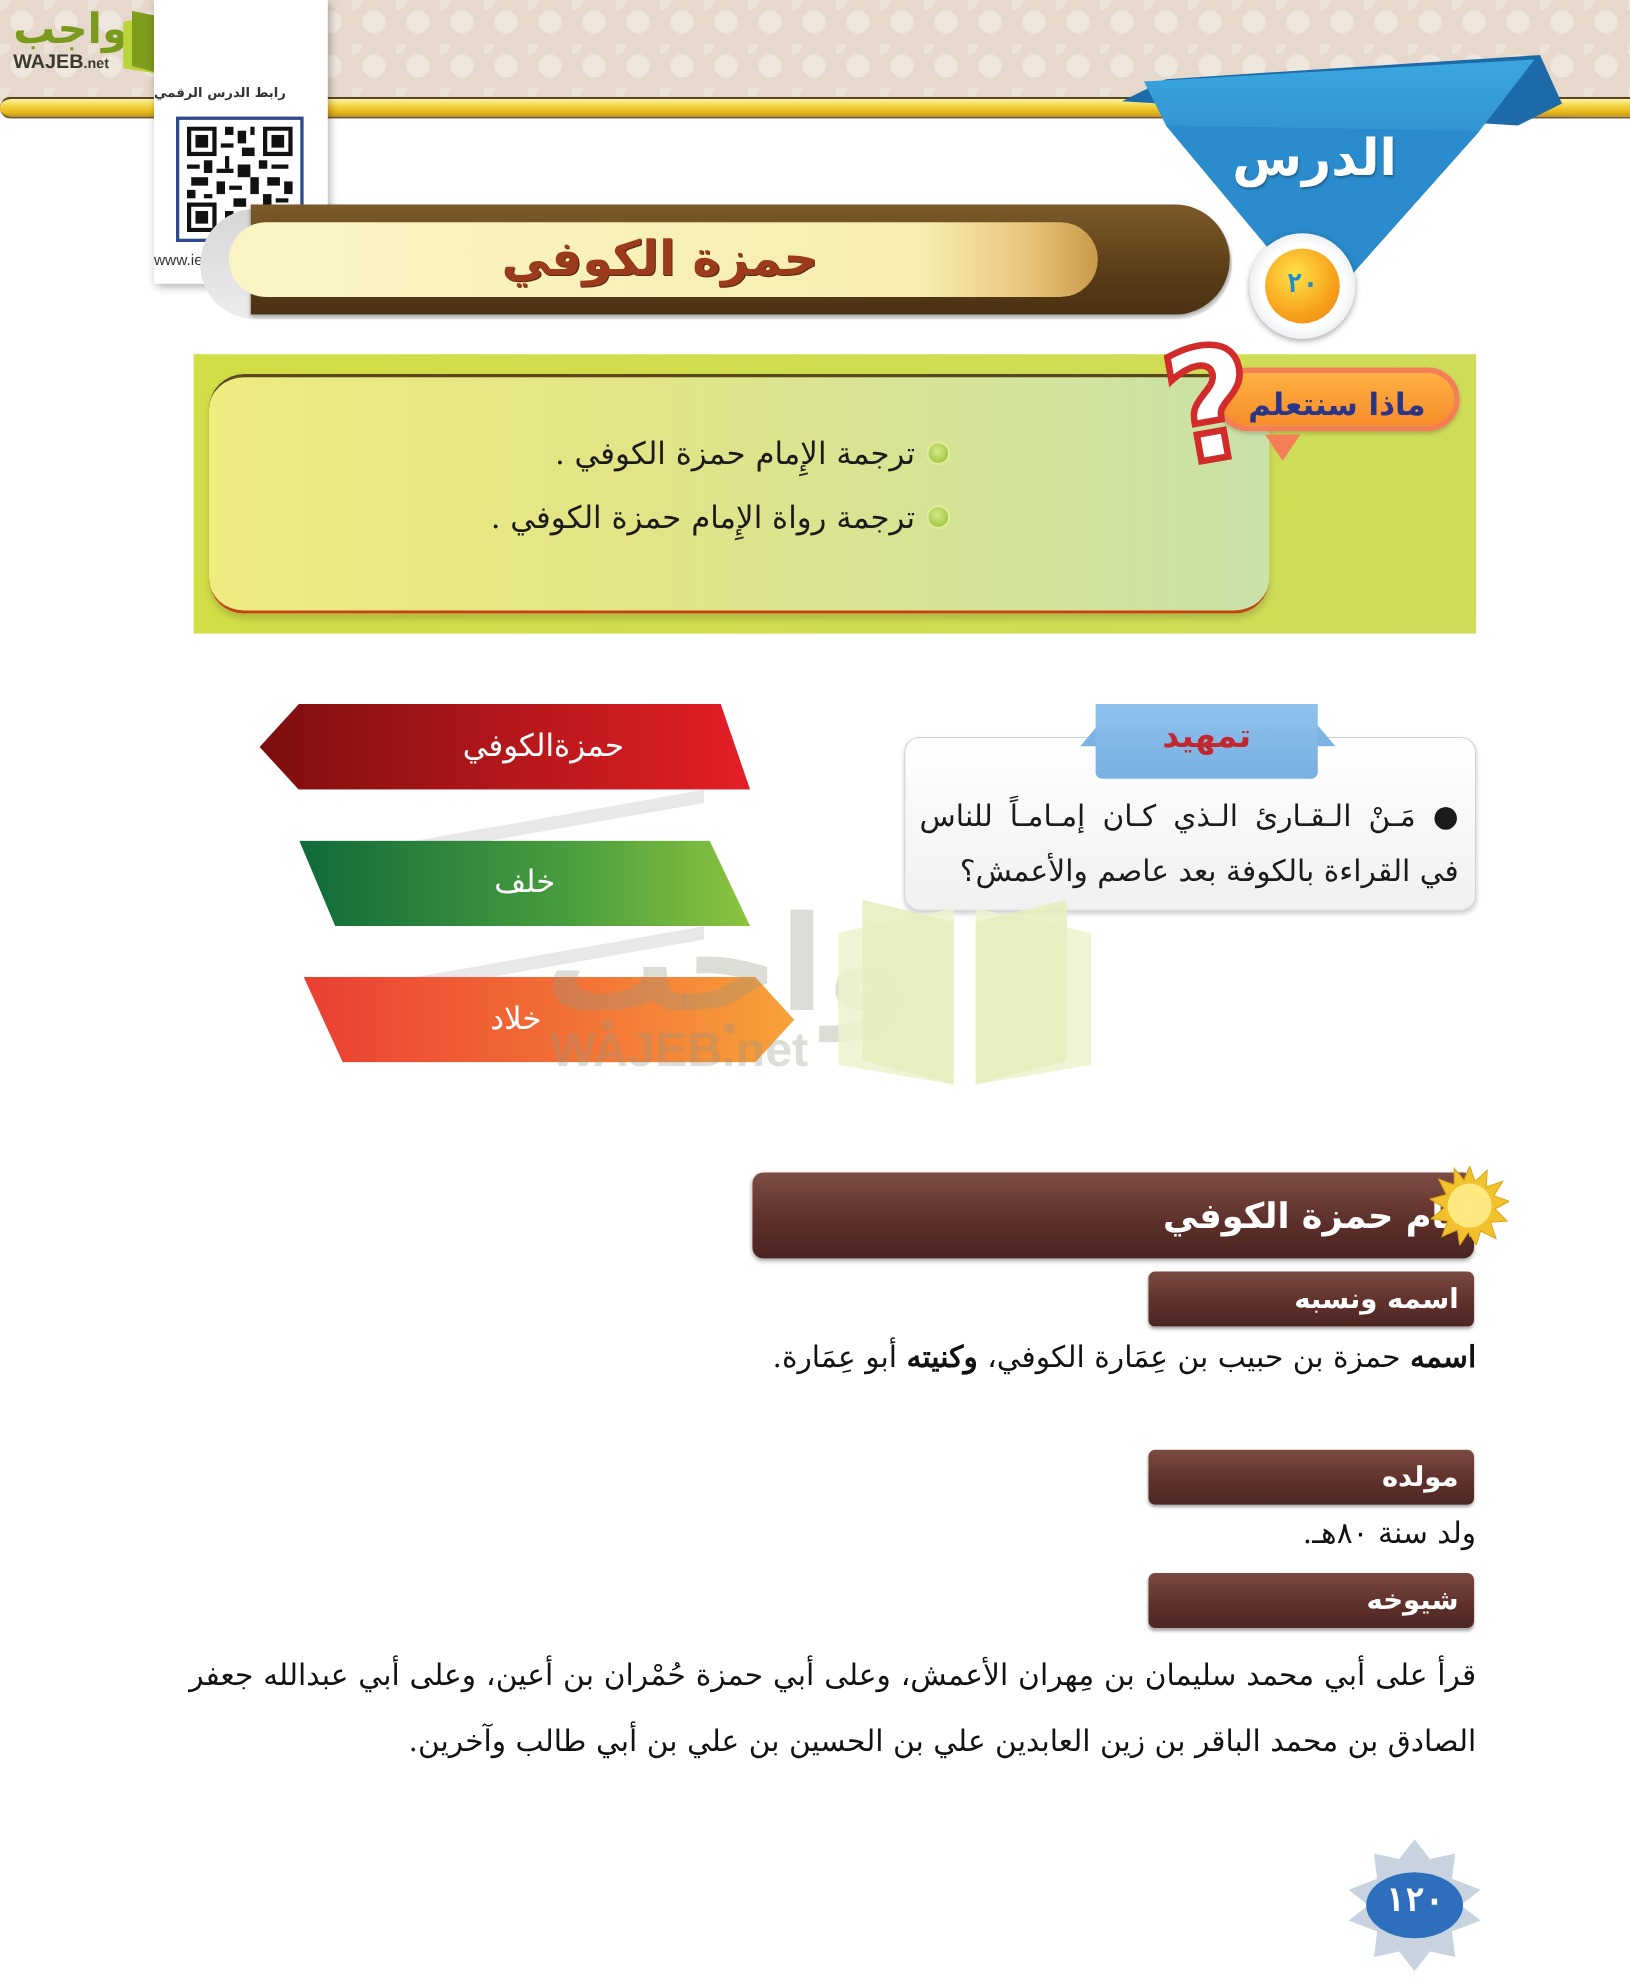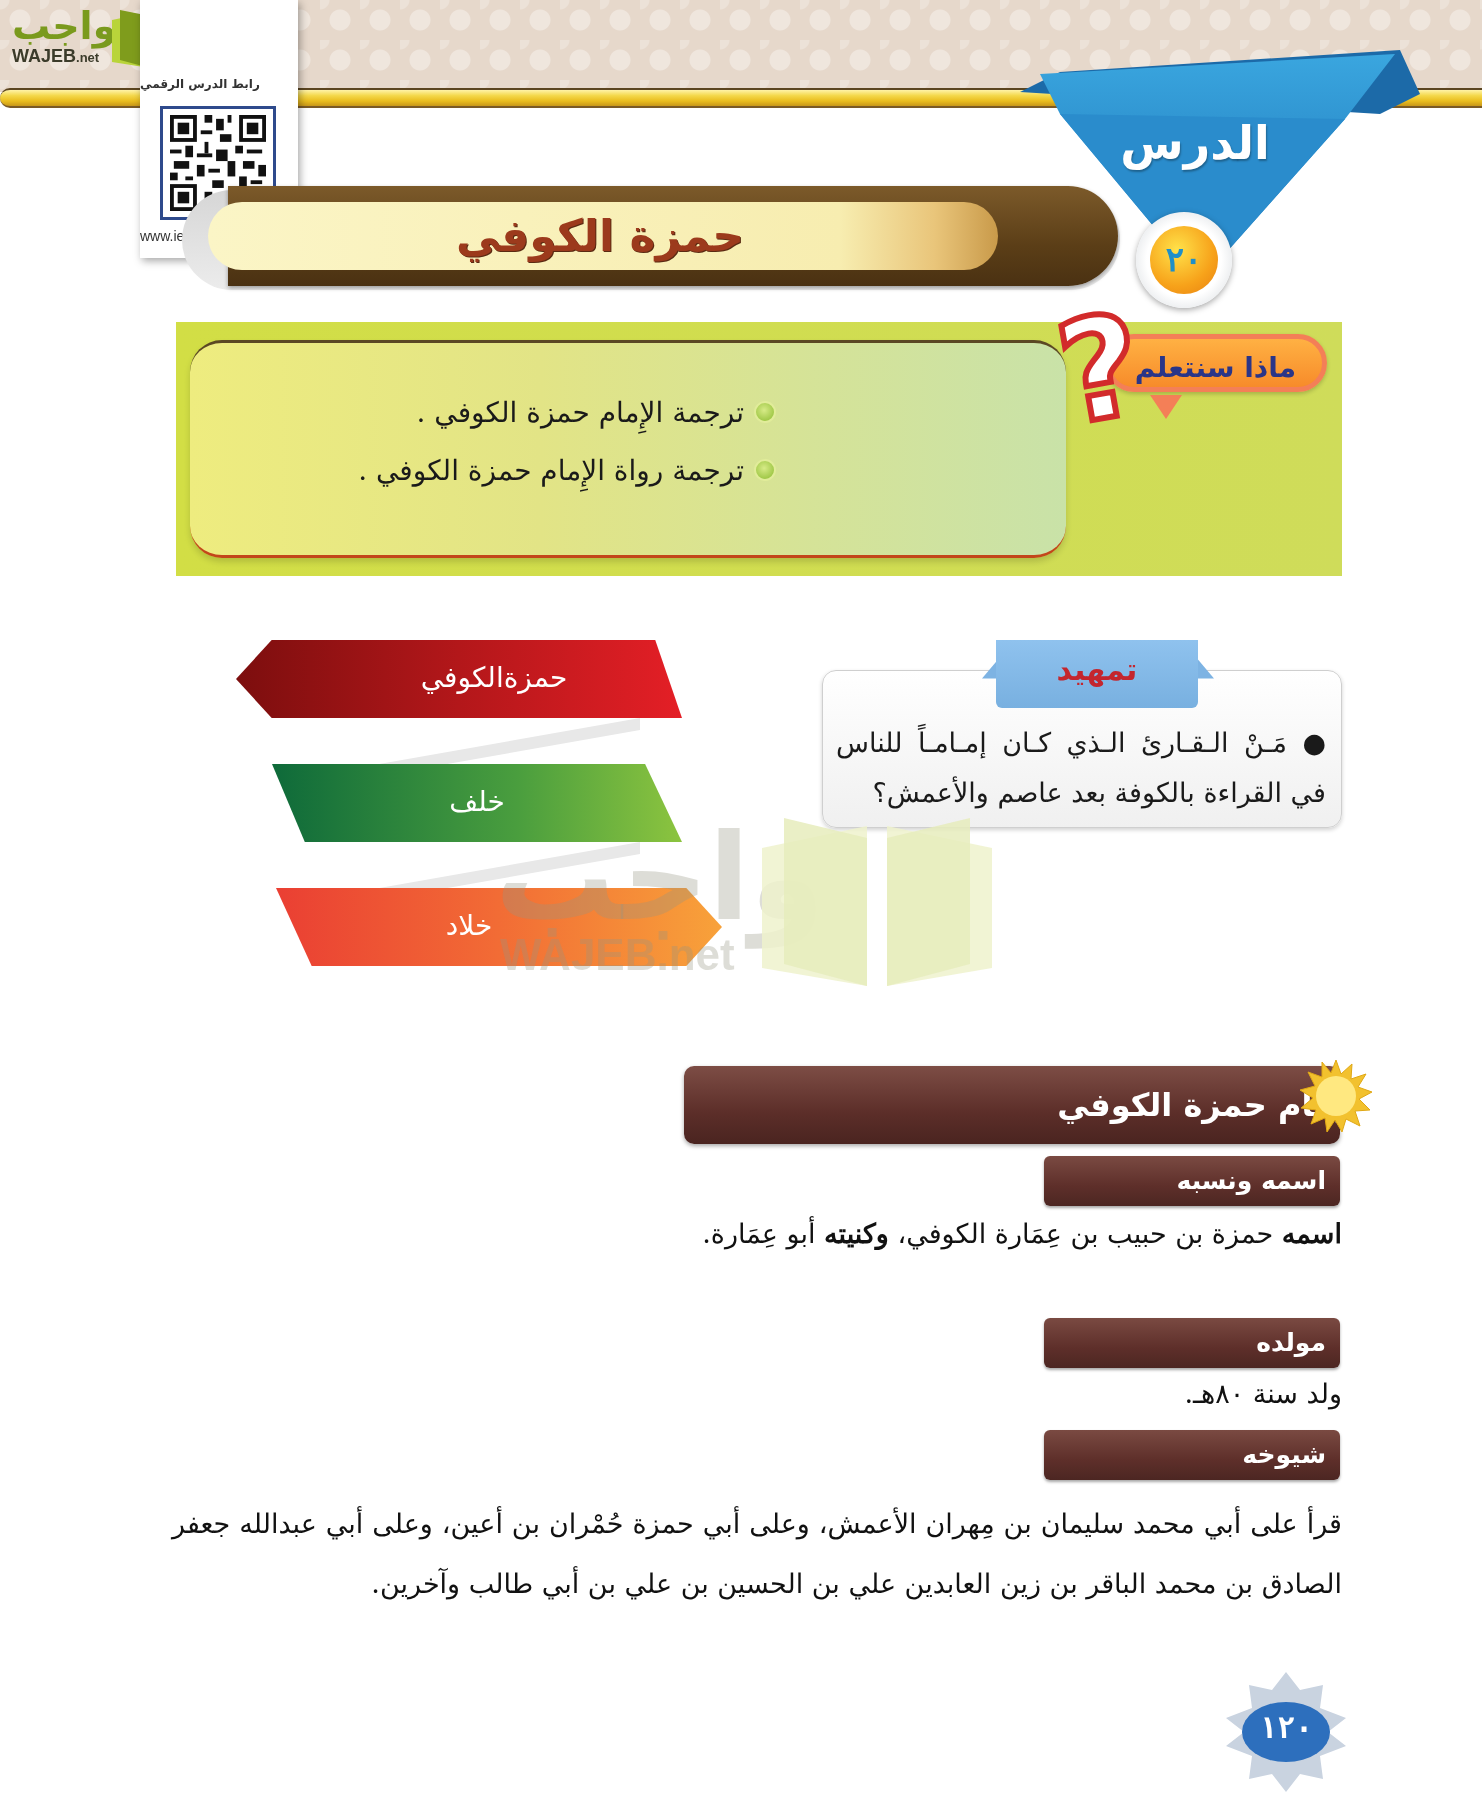--- a/index.html
+++ b/index.html
@@ -36,31 +36,31 @@
     text-align: left;
   }
   .qr-label { position: absolute; top: 77px; left: 0; width: 100%; font-family: "DejaVu Sans", sans-serif; font-size: 12px; font-weight: bold; color: #333; direction: rtl; }
   .qr-box { position: absolute; left: 20px; top: 106px; width: 116px; height: 114px; border: 3px solid #2e4a8c; padding: 6px; background: #fff; }
   .qr-url { position: absolute; top: 228px; left: 0; width: 100%; font-family: "Liberation Sans", sans-serif; font-size: 14px; color: #333; }
 
   
   .lesson-ribbon { position: absolute; left: 1000px; top: 44px; width: 420px; height: 240px; }
   .lesson-word { position: absolute; left: 110px; top: 72px; width: 170px; text-align: center; font-family: "DejaVu Sans", sans-serif; font-weight: bold; font-size: 46px; color: #ffffff; direction: rtl; text-shadow: 1px 2px 2px rgba(0,0,0,0.3); }
   .lesson-num-ring { position: absolute; left: 136px; top: 168px; width: 96px; height: 96px; border-radius: 50%; background: radial-gradient(circle, #ffffff 55%, #cfd4d9 100%); box-shadow: 0 2px 6px rgba(0,0,0,0.35); }
-  .lesson-num { position: absolute; left: 14px; top: 14px; width: 68px; height: 68px; border-radius: 50%; background: radial-gradient(circle at 40% 35%, #ffe24a 0%, #f7a21a 60%, #e77f10 100%); text-align: center; line-height: 68px; font-family: Liberation Serif, serif; font-size: 34px; font-weight: bold; color: #1e8fc9; }
+  .lesson-num { position: absolute; left: 14px; top: 14px; width: 68px; height: 68px; border-radius: 50%; background: radial-gradient(circle at 40% 35%, #ffe24a 0%, #f7a21a 60%, #e77f10 100%); text-align: center; line-height: 68px; font-family: Liberation Mono, monospace; font-size: 24px; font-weight: bold; color: #1e8fc9; }
 
   
   .title-pill-shadow { position: absolute; left: 182px; top: 190px; width: 938px; height: 100px; border-radius: 50px; background: linear-gradient(#d6d6d6, #ececec); }
   .title-pill { position: absolute; left: 228px; top: 186px; width: 890px; height: 100px; border-radius: 0 50px 50px 0; background: linear-gradient(#7c5a2a, #5b3e17 60%, #4a3112); box-shadow: 0 2px 4px rgba(0,0,0,0.35); }
   .title-inner { position: absolute; left: 208px; top: 202px; width: 790px; height: 68px; border-radius: 34px; background: linear-gradient(90deg, #fbf5c6 0%, #f7edb0 80%, #e9c57a 92%, #c99a4a 100%); }
   .title-text { position: absolute; left: 250px; top: 200px; width: 700px; text-align: center; direction: rtl; font-family: "DejaVu Sans", sans-serif; font-weight: bold; font-size: 44px; color: #9c3a1c; line-height: 72px; text-shadow: 1px 1px 0 #5a2a12; }
 
   
   .learn-panel { position: absolute; left: 176px; top: 322px; width: 1166px; height: 254px; background: linear-gradient(90deg, #d2de45 0%, #cfdc5a 100%); }
-  .learn-card { position: absolute; left: 14px; top: 18px; width: 876px; height: 218px; border-radius: 32px; background: linear-gradient(90deg, #eeec7f 0%, #e2e486 40%, #c9e2a8 100%); border-top: 3px solid #5b4823; border-bottom: 3px solid #c3461a; box-shadow: 0 4px 6px rgba(0,0,0,0.15); }
+  .learn-card { position: absolute; left: 14px; top: 18px; width: 964px; height: 218px; border-radius: 32px; background: linear-gradient(90deg, #eeec7f 0%, #e2e486 40%, #c9e2a8 100%); border-top: 3px solid #5b4823; border-bottom: 3px solid #c3461a; box-shadow: 0 4px 6px rgba(0,0,0,0.15); }
   .learn-list { position: absolute; right: 290px; top: 40px; direction: rtl; list-style: none; font-size: 28px; color: #1a1a1a; }
   .learn-list li { height: 58px; display: flex; align-items: center; }
   .bullet-dot { display: inline-block; width: 22px; height: 22px; border-radius: 50%; background: radial-gradient(circle at 45% 40%, #d7eb87 0%, #a2c94a 70%, #8db53a 100%); border: 2px solid #e1ec9a; margin-left: 10px; }
   .learn-badge { position: absolute; left: 1105px; top: 334px; width: 222px; height: 58px; border-radius: 33px; background: linear-gradient(#ffb143, #f78b2a); border: 5px solid #f47f57; box-shadow: 0 2px 4px rgba(0,0,0,0.2); text-decoration: underline; }
   .learn-badge-text { position: absolute; right: 26px; top: 0; line-height: 58px; direction: rtl; font-family: "DejaVu Sans", sans-serif; font-weight: bold; font-size: 28px; color: #2a3588; }
   .badge-tail { position: absolute; left: 40px; top: 56px; width: 0; height: 0; border-left: 16px solid transparent; border-right: 16px solid transparent; border-top: 24px solid #f47f57; }
   .question-mark { position: absolute; left: 1060px; top: 300px; font-family: "DejaVu Sans", sans-serif; font-size: 140px; font-weight: bold; color: #fff; -webkit-text-stroke: 6px #d22b2b; line-height: 1; transform: rotate(-10deg); }
 
   
   .intro-box { position: absolute; left: 822px; top: 670px; width: 520px; height: 158px; border-radius: 14px; background: linear-gradient(#ffffff, #f0f0f0); border: 1px solid #cfcfcf; box-shadow: 0 2px 4px rgba(0,0,0,0.18); }

